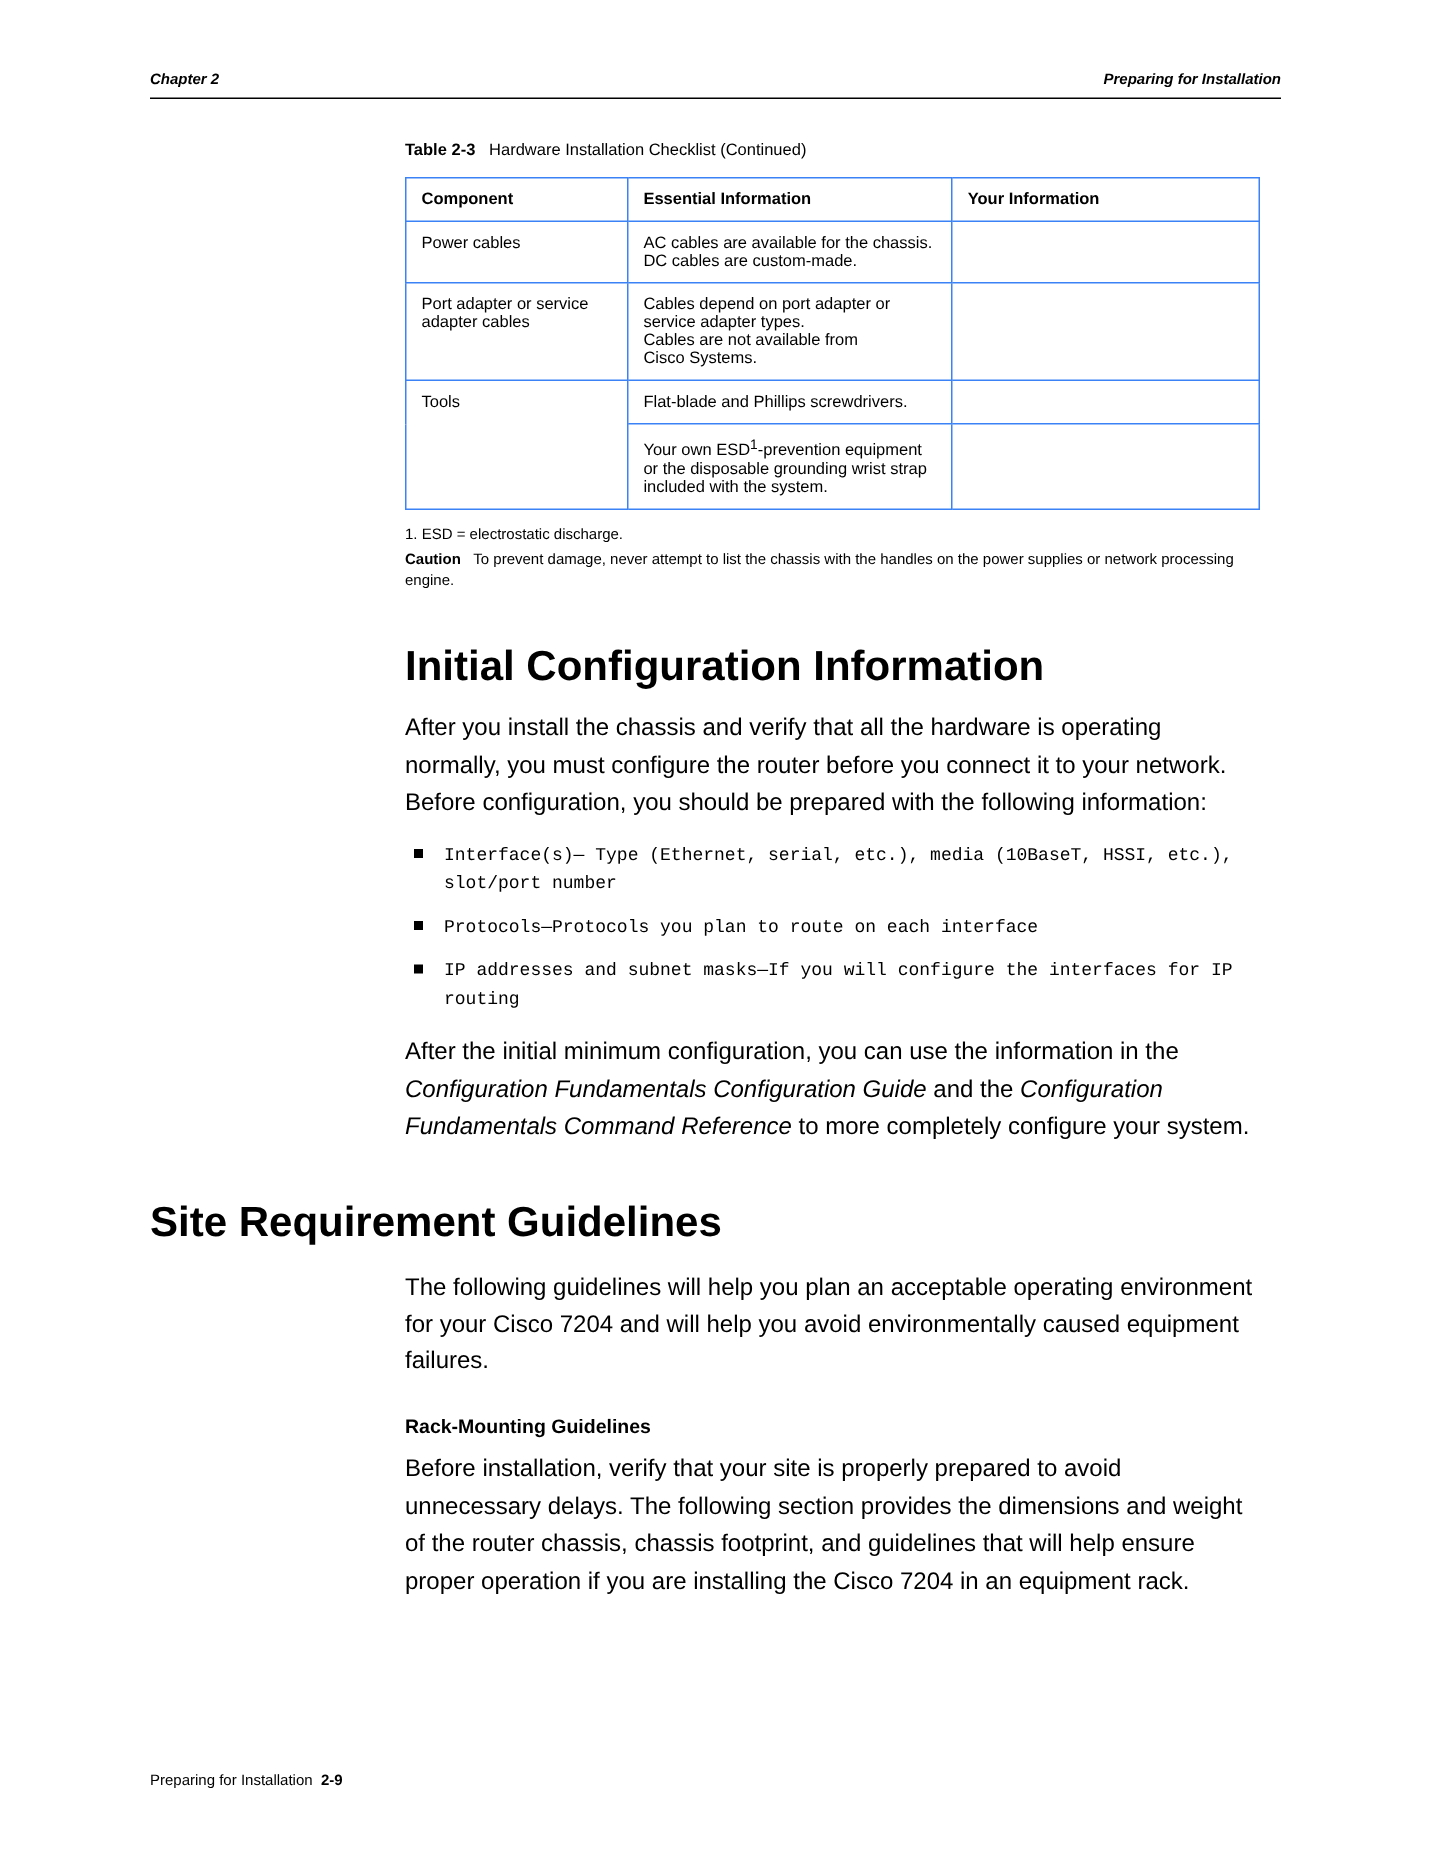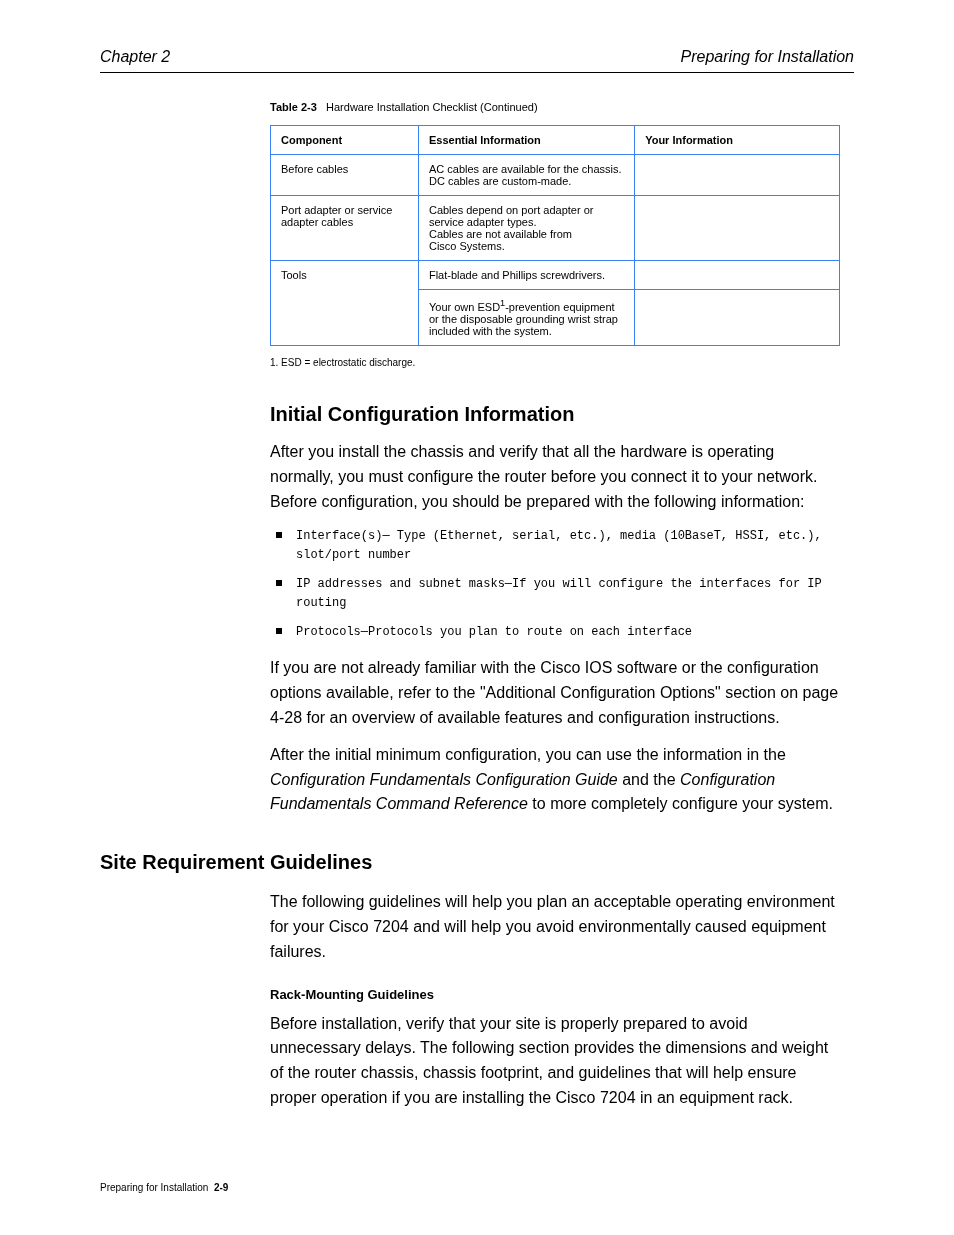--- a/index.html
+++ b/index.html
@@ -16,23 +16,24 @@
     padding: 48px 100px 0 100px;
   }
   .running-head {
     border-bottom: 1px solid #000;
     padding-bottom: 6px;
     margin-bottom: 28px;
   }
   .running-head-inner {
     display: flex;
     justify-content: space-between;
-    font-size: 16px;
+    font-size: 10px;
     font-style: italic;
     color: #000;
+    font-weight: bold;
   }
   .content-col {
     margin-left: 170px; 
     width: 570px;
   }
   .table-caption {
     font-size: 11px;
     margin: 0 0 12px 0;
   }
   .table-caption .tbl-num { font-weight: 700; }
@@ -49,21 +50,21 @@
     font-weight: 400;
   }
   table.data thead th { font-weight: 700; }
   .tnote {
     font-size: 10px;
     margin: 10px 0 0 0;
     line-height: 1.35;
   }
   .tnote p { margin: 0 0 4px 0; }
   h2.sec {
-    font-size: 20px;
+    font-size: 28px;
     font-weight: 700;
     margin: 34px 0 14px 0;
   }
   h2.sec.full { margin-left: 0; }
   .body-p {
     font-size: 16px;
     line-height: 1.55;
     margin: 0 0 12px 0;
   }
   ul.bul {
@@ -127,21 +128,21 @@
       </colgroup>
       <thead>
         <tr>
           <th>Component</th>
           <th>Essential Information</th>
           <th>Your Information</th>
         </tr>
       </thead>
       <tbody>
         <tr>
-          <td>Before cables</td>
+          <td>Power cables</td>
           <td>AC cables are available for the chassis.<br>DC cables are custom-made.</td>
           <td></td>
         </tr>
         <tr>
           <td>Port adapter or service adapter cables</td>
           <td>Cables depend on port adapter or service adapter types.<br>Cables are not available from Cisco&nbsp;Systems.</td>
           <td></td>
         </tr>
         <tr>
           <td rowspan="2">Tools</td>
@@ -150,33 +151,33 @@
         </tr>
         <tr>
           <td>Your own ESD<sup>1</sup>-prevention equipment or the disposable grounding wrist strap included with the system.</td>
           <td></td>
         </tr>
       </tbody>
     </table>
 
     <div class="tnote">
       <p>1.    ESD = electrostatic discharge.</p>
+      <p><b>Caution</b>&nbsp;&nbsp;&nbsp;To prevent damage, never attempt to list the chassis with the handles on the power supplies or network processing engine.</p>
     </div>
 
     <h2 class="sec">Initial Configuration Information</h2>
 
     <p class="body-p">After you install the chassis and verify that all the hardware is operating normally, you must configure the router before you connect it to your network. Before configuration, you should be prepared with the following information:</p>
 
     <ul class="bul">
       <li>Interface(s)— Type (Ethernet, serial, etc.), media (10BaseT, HSSI, etc.), slot/port number</li>
+      <li>Protocols—Protocols you plan to route on each interface</li>
       <li>IP addresses and subnet masks—If you will configure the interfaces for IP routing</li>
-      <li>Protocols—Protocols you plan to route on each interface</li>
     </ul>
 
-    <p class="body-p">If you are not already familiar with the Cisco IOS software or the configuration options available, refer to the "Additional Configuration Options" section on page 4-28 for an overview of available features and configuration instructions.</p>
 
     <p class="body-p">After the initial minimum configuration, you can use the information in the <i>Configuration Fundamentals Configuration Guide</i> and the <i>Configuration Fundamentals Command Reference</i> to more completely configure your system.</p>
 
   </div>
 
   <h2 class="sec full">Site Requirement Guidelines</h2>
 
   <div class="content-col" style="margin-top:16px">
     <p class="body-p">The following guidelines will help you plan an acceptable operating environment for your Cisco 7204 and will help you avoid environmentally caused equipment failures.</p>
 

